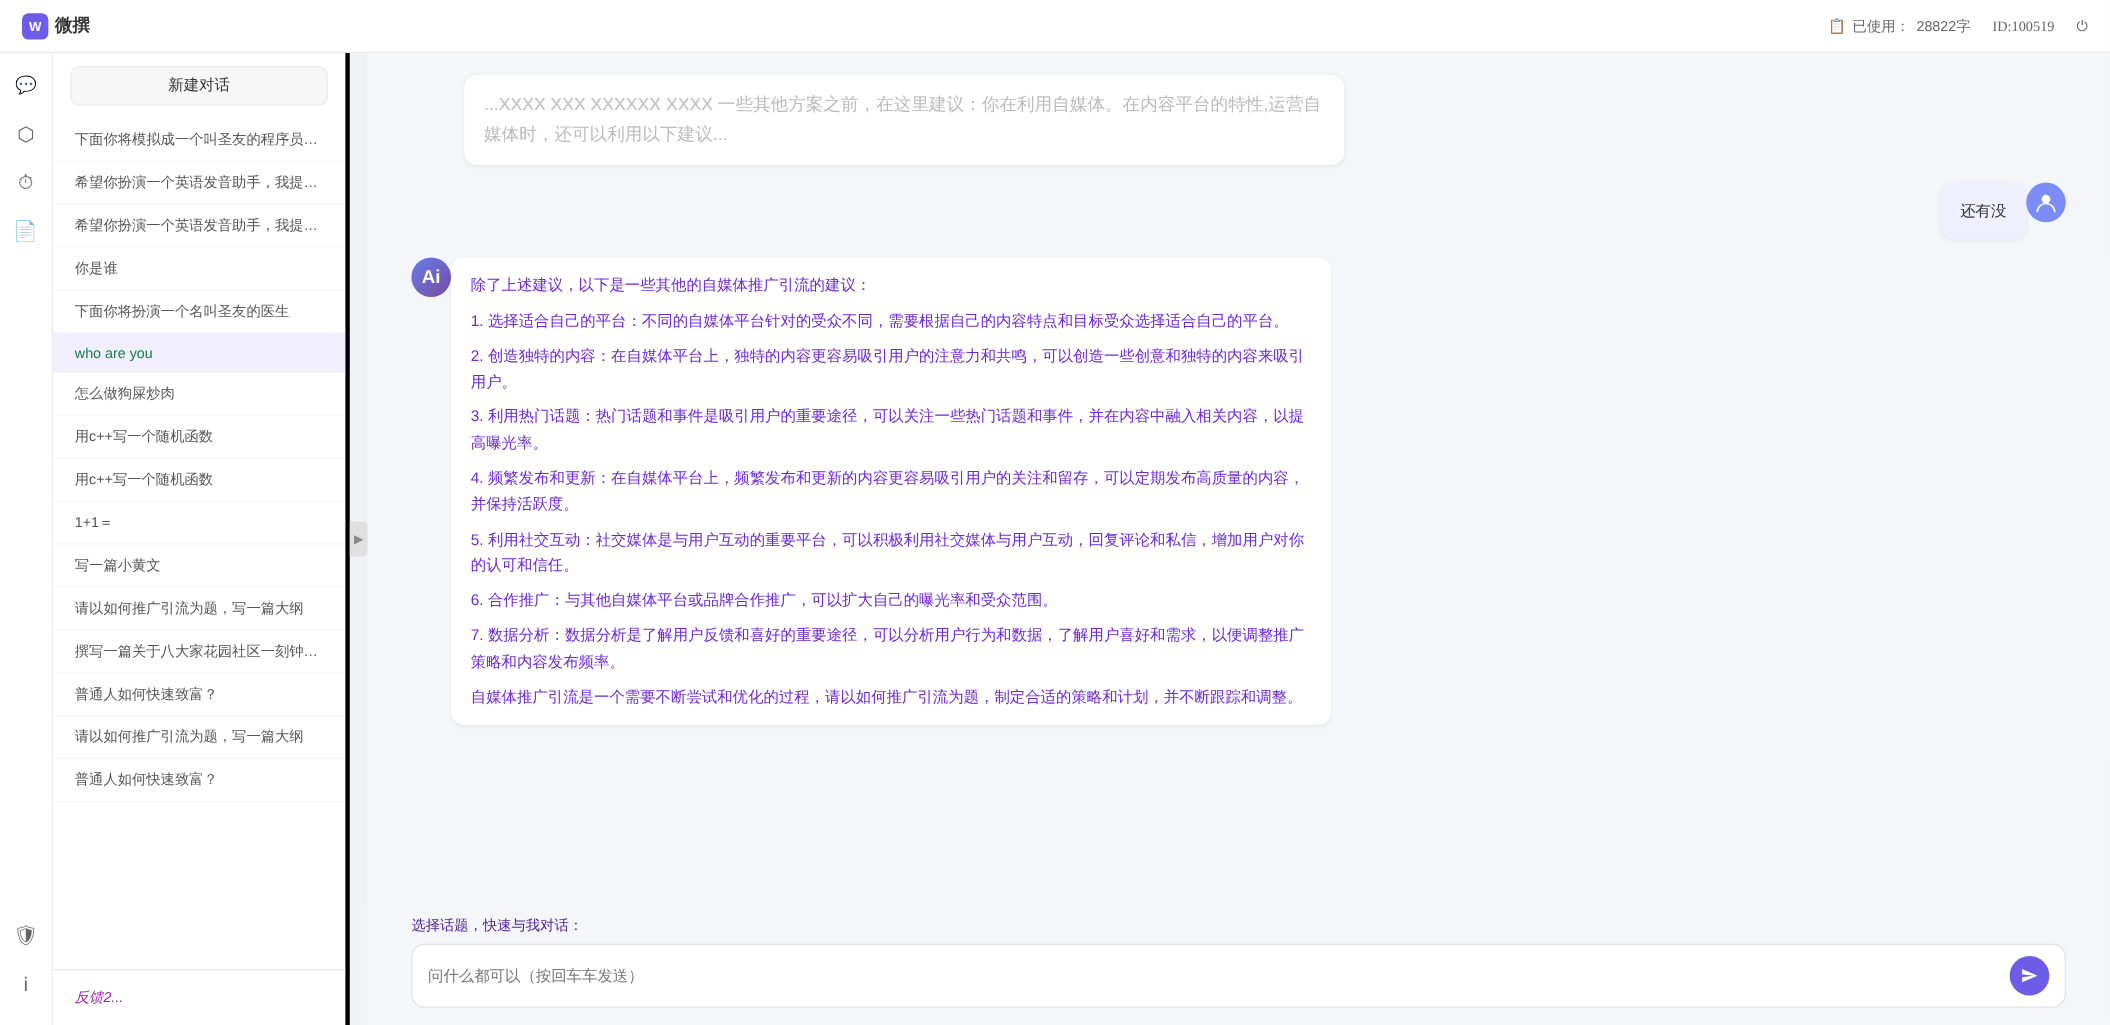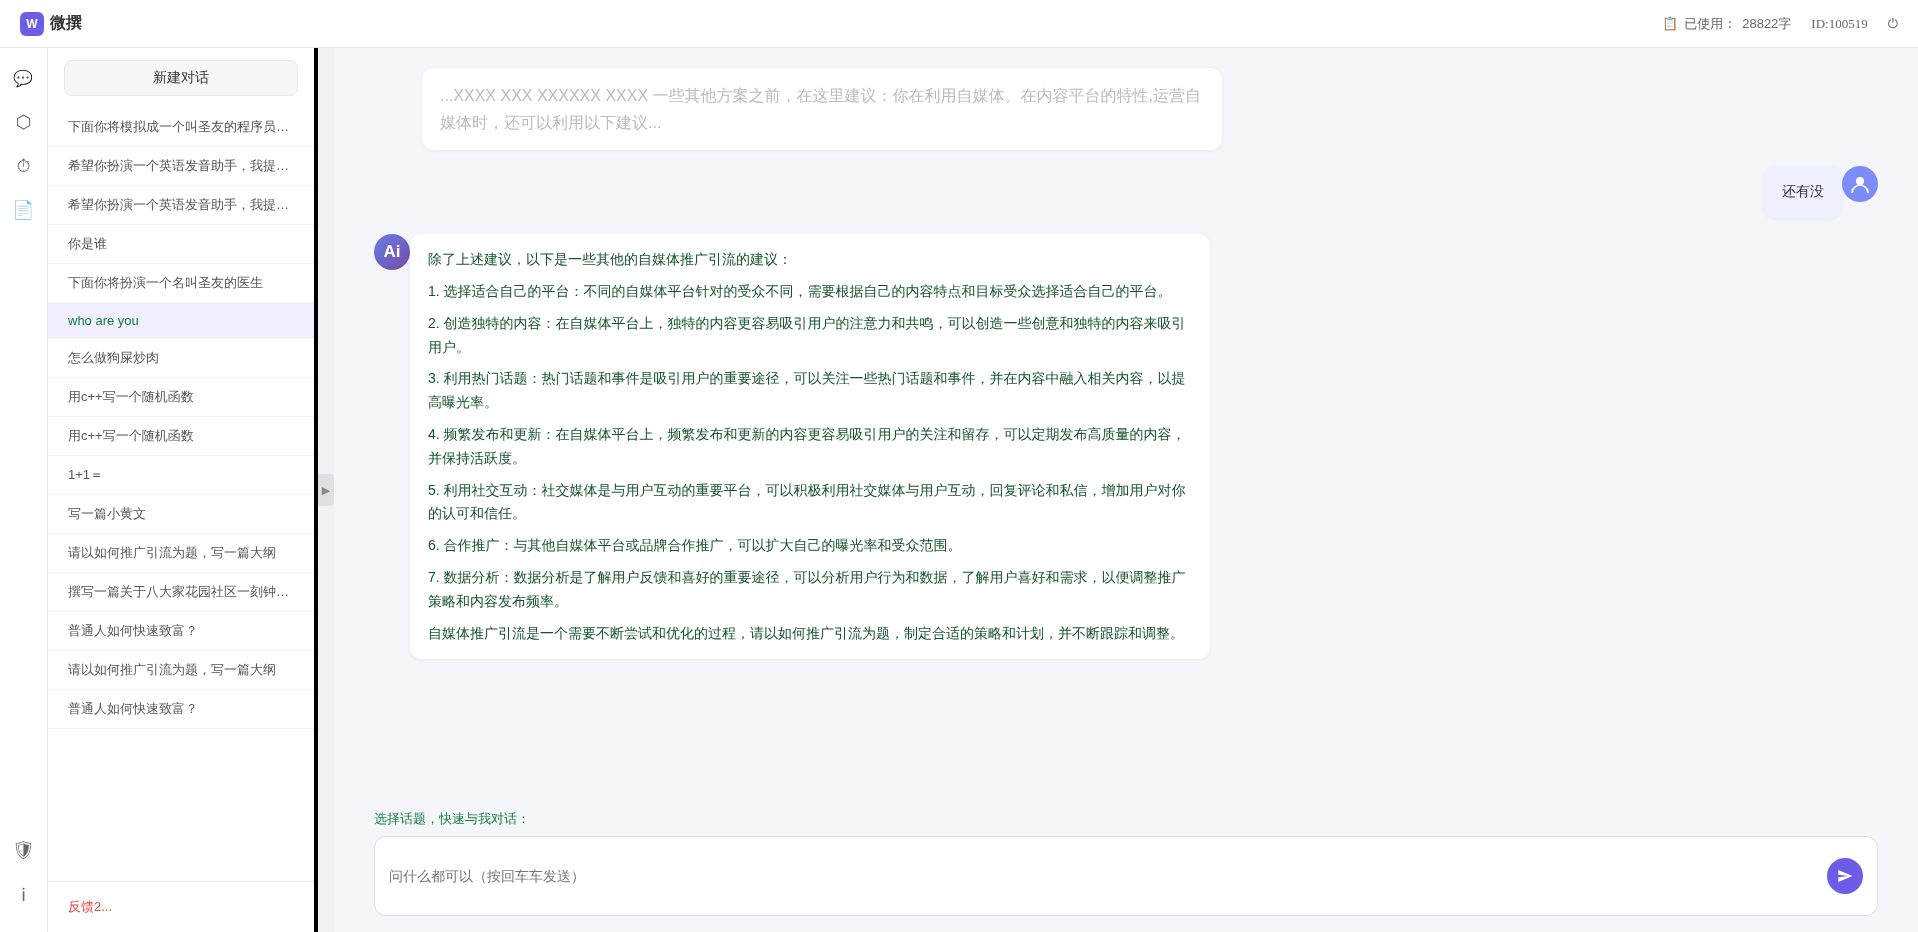--- a/index.html
+++ b/index.html
@@ -120,22 +120,23 @@
       border-bottom: 1px solid #f5f5f5;
     }
     .sidebar-item.active { background: #f0eeff; color: #15803d; }
     .sidebar-bottom {
       padding: 8px 0;
       border-top: 1px solid #e8e8e8;
     }
     .sidebar-bottom-item {
       padding: 8px 20px;
       font-size: 13px;
-      color: #ef4444;
-      cursor: pointer;
+      color: #a21caf;
+      cursor: pointer;
+      font-style: italic;
     }
 
     
     .collapse-toggle {
       position: absolute;
       left: 318px;
       top: 50%;
       transform: translateY(-50%);
       width: 16px;
       height: 32px;
@@ -194,21 +195,21 @@
       color: white;
       font-size: 12px;
     }
     .msg-bubble {
       max-width: 800px;
       background: #fff;
       border-radius: 12px;
       padding: 14px 18px;
       font-size: 14px;
       line-height: 1.7;
-      color: #14532d;
+      color: #6d28d9;
       box-shadow: 0 1px 4px rgba(0,0,0,0.06);
     }
     .msg-row.user .msg-bubble {
       background: #eef0fe;
       color: #333;
     }
     .msg-bubble p { margin-bottom: 8px; }
     .msg-bubble p:last-child { margin-bottom: 0; }
 
     
@@ -225,30 +226,30 @@
     }
 
     
     .chat-input-area {
       padding: 12px 40px 16px;
       background: #f5f6fa;
       flex-shrink: 0;
     }
     .quick-topics {
       font-size: 13px;
-      color: #15803d;
+      color: #4c1d95;
       margin-bottom: 8px;
     }
     .input-row {
       display: flex;
       align-items: center;
       background: #fff;
       border-radius: 12px;
       border: 1px solid #e0e0e0;
-      padding: 21px 14px;
+      padding: 10px 14px;
       gap: 24px;
     }
     .input-field {
       flex: 1;
       border: none;
       outline: none;
       font-size: 14px;
       color: #ccc;
       background: transparent;
       resize: none;

